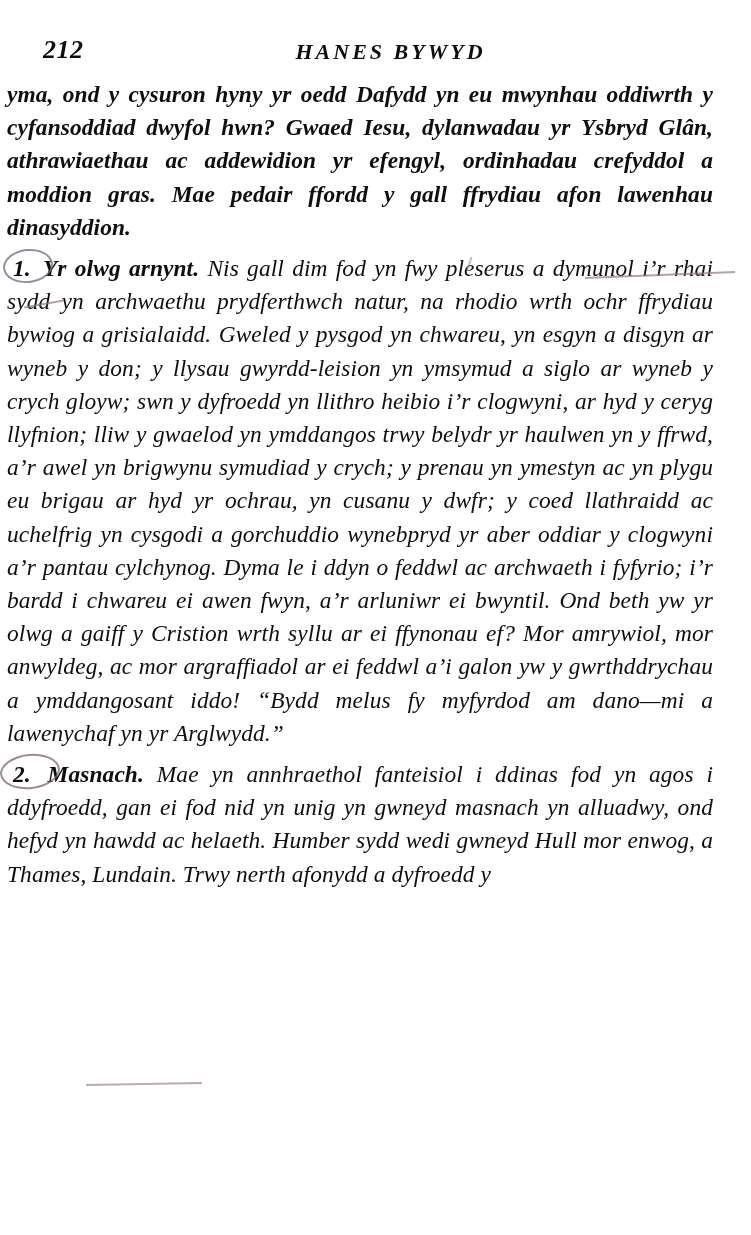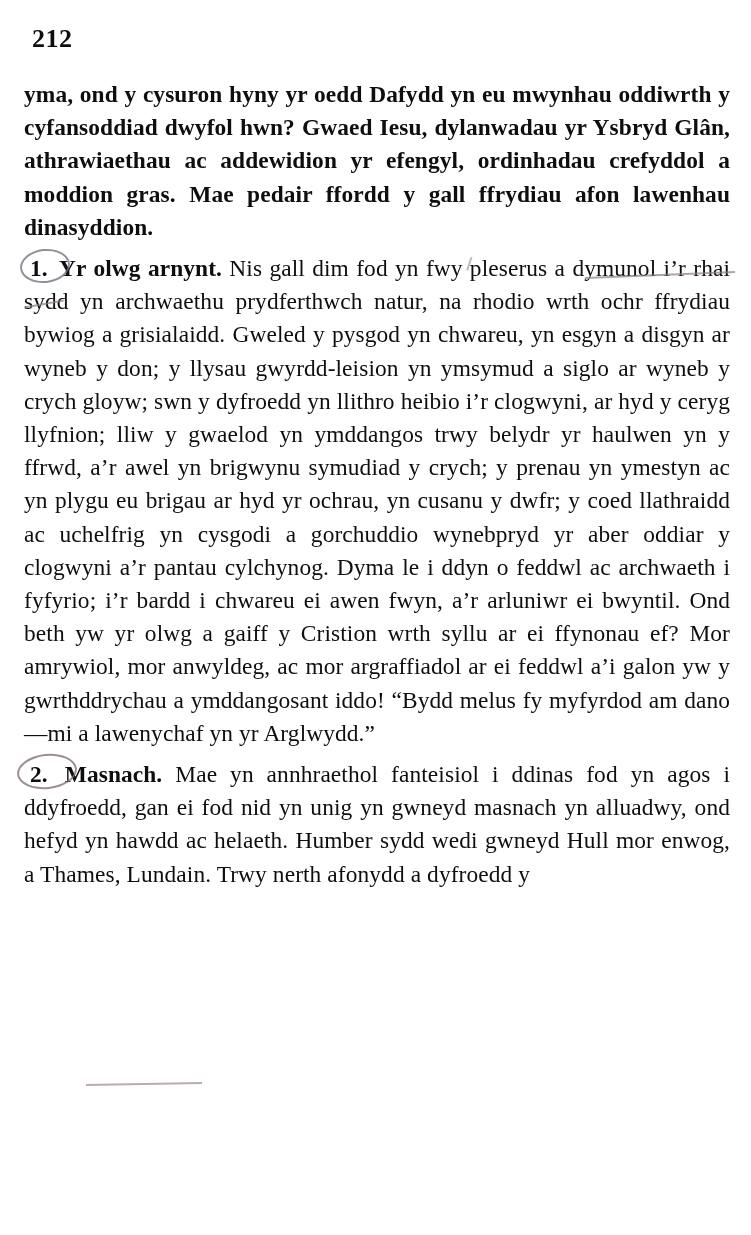--- a/index.html
+++ b/index.html
@@ -13,21 +13,22 @@
     font-family: "Liberation Serif", "DejaVu Serif", serif;
     color: #0e0e0e;
     position: relative;
     overflow: hidden;
   }
   .page {
     position: relative;
     width: 751px;
     height: 1235px;
     box-sizing: border-box;
-    padding: 4px;
+    padding: 15px;
+    font-style: italic;
   }
   .header {
     position: relative;
     height: 64px;
     margin: 0;
   }
   .folio {
     position: absolute;
     left: 28px;
     top: 20px;
@@ -41,21 +42,21 @@
     right: 0;
     top: 24px;
     text-align: center;
     font-size: 22px;
     font-weight: bold;
     letter-spacing: 3px;
     padding-left: 30px;
   }
   .body-col {
     position: absolute;
-    left: 24px;
+    left: 7px;
     top: 78px;
     width: 706px;
   }
   p.para {
     margin: 0 0 0 0;
     font-size: 23.4px;
     line-height: 33.2px;
     text-align: justify;
     text-justify: inter-word;
     letter-spacing: 0.1px;
@@ -135,20 +136,21 @@
     font-weight: bold;
   }
 </style>
 </head>
 <body>
 
 <div class="page">
 
   <div class="header">
     <div class="folio">212</div>
+    <div class="running-head">HANES BYWYD</div>
   </div>
 
   <div class="body-col">
 
     <p class="para"><span class="bold">yma, ond y cysuron hyny yr oedd Dafydd yn eu mwynhau oddiwrth y cyfansoddiad dwyfol hwn?  Gwaed Iesu, dylanwadau yr Ysbryd Glân, athrawiaethau ac addewidion yr efengyl, ordinhadau crefyddol a moddion gras.  Mae pedair ffordd y gall ffrydiau afon lawenhau dinasyddion.</span></p>
 
     <p class="para"><span class="marker m1"><span class="ellipse"></span><span class="sec-num">1.</span></span> <span class="sec-title">Yr olwg arnynt.</span> <span>Nis gall dim fod yn fwy pleserus a dymunol i’r rhai sydd yn archwaethu prydferthwch natur, na rhodio wrth ochr ffrydiau bywiog a grisialaidd.  Gweled y pysgod yn chwareu, yn esgyn a disgyn ar wyneb y don; y llysau gwyrdd-leision yn ymsymud a siglo ar wyneb y crych gloyw; swn y dyfroedd yn llithro heibio i’r clogwyni, ar hyd y ceryg llyfnion; lliw y gwaelod yn ymddangos trwy belydr yr haulwen yn y ffrwd, a’r awel yn brigwynu symudiad y crych; y prenau yn ymestyn ac yn plygu eu brigau ar hyd yr ochrau, yn cusanu y dwfr; y coed llathraidd ac uchelfrig yn cysgodi a gorchuddio wynebpryd yr aber oddiar y clogwyni a’r pantau cylchynog.  Dyma le i ddyn o feddwl ac archwaeth i fyfyrio; i’r bardd i chwareu ei awen fwyn, a’r arluniwr ei bwyntil.  Ond beth yw yr olwg a gaiff y Cristion wrth syllu ar ei ffynonau ef? Mor amrywiol, mor anwyldeg, ac mor argraffiadol ar ei feddwl a’i galon yw y gwrthddrychau a ymddangosant iddo!  “Bydd melus fy myfyrdod am dano—mi a lawenychaf yn yr Arglwydd.”</span></p>
 
     <p class="para"><span class="marker m2"><span class="ellipse"></span><span class="sec-num">2.</span></span> <span class="sec-title">Masnach.</span> <span>Mae yn annhraethol fanteisiol i ddinas fod yn agos i ddyfroedd, gan ei fod nid yn unig yn gwneyd masnach yn alluadwy, ond hefyd yn hawdd ac helaeth.  Humber sydd wedi gwneyd Hull mor enwog, a Thames, Lundain.  Trwy nerth afonydd a dyfroedd y</span></p>
 

